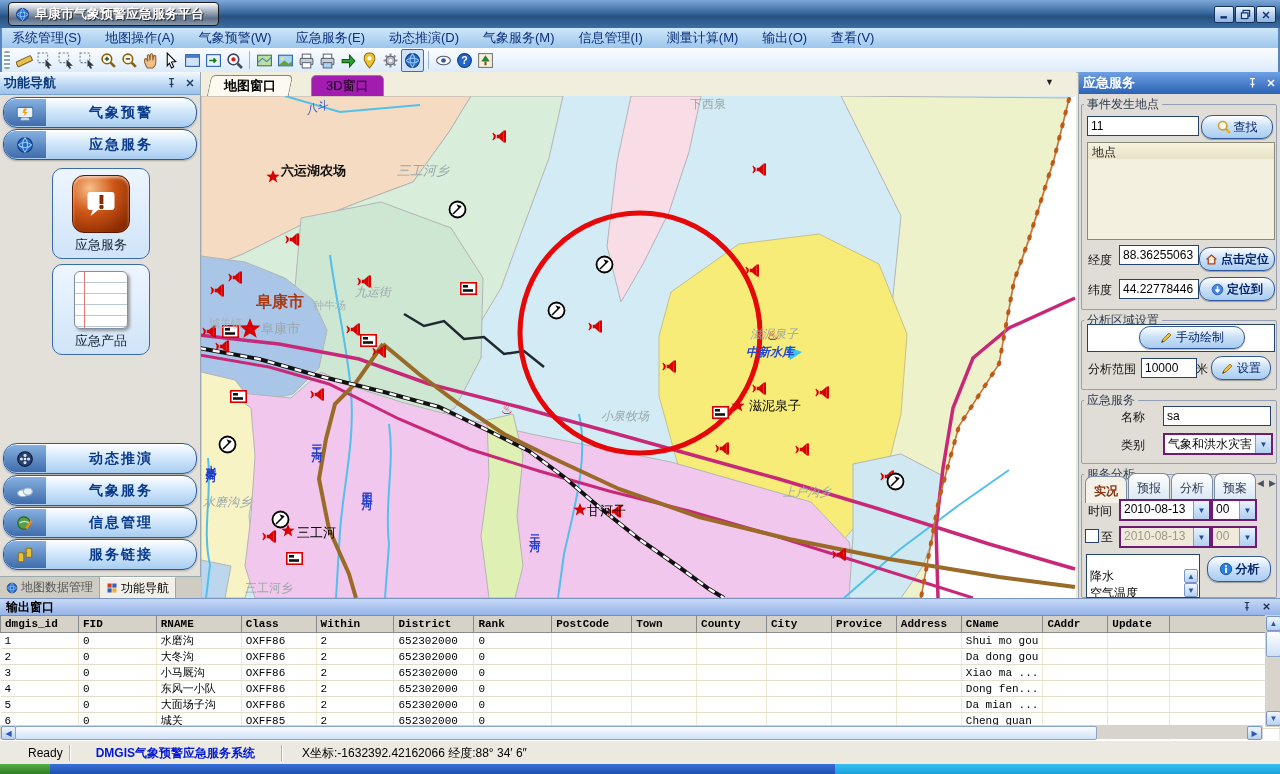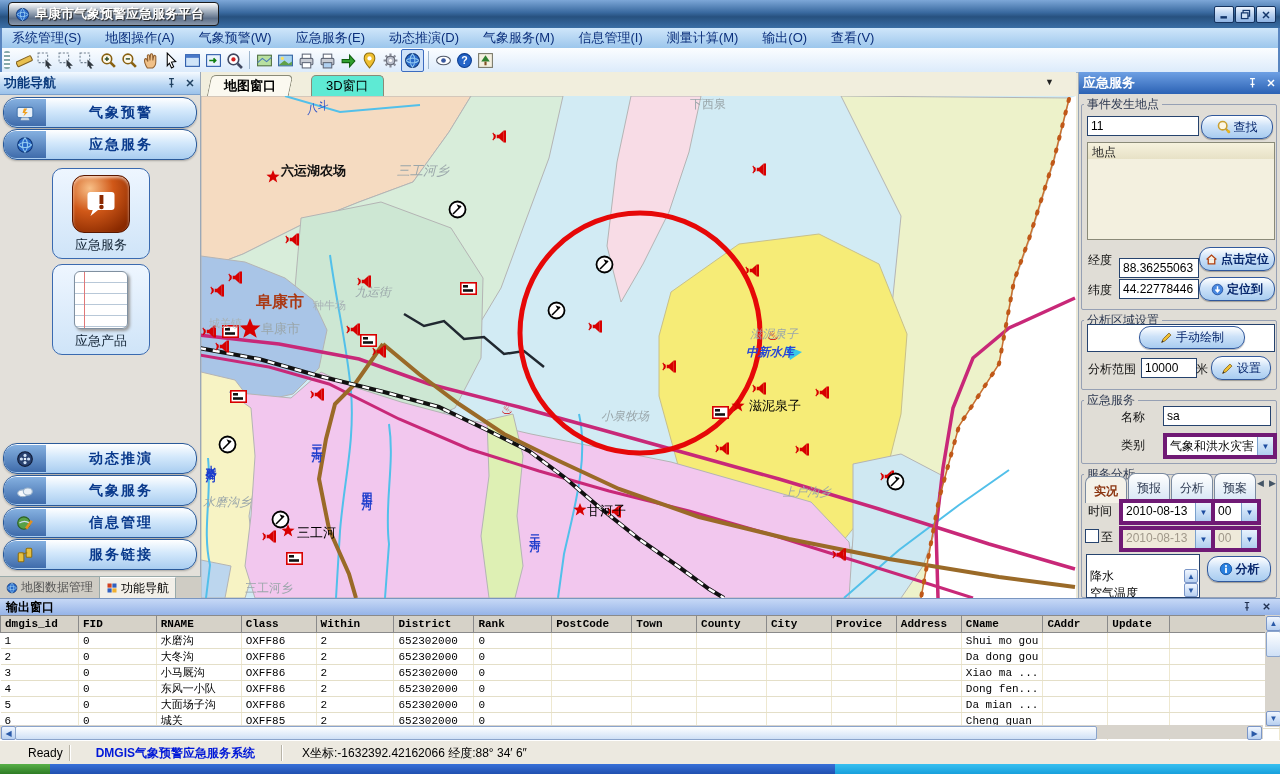--- a/index.html
+++ b/index.html
@@ -62,35 +62,35 @@
   fieldset.grp legend{font-size:12px;color:#2c3850;padding:0 3px;margin-left:2px}
   .inp{position:absolute;border:1px solid #26436e;background:#fff;font-size:12px;
     font-family:"Liberation Sans",sans-serif;padding:1px 3px;height:16px;line-height:16px}
   .xbtn{position:absolute;border:1px solid #30589c;border-radius:11px;
     background:linear-gradient(#ffffff,#cde2f8 45%,#a8ccf0);font-size:12px;color:#06266c;
     display:flex;align-items:center;justify-content:center;gap:3px;box-shadow:0 1px 1px rgba(0,0,0,.3);cursor:pointer}
   .lbl{position:absolute;font-size:12px;color:#111}
   .lstH{position:absolute;border:1px solid #8a8a78;background:linear-gradient(#f6f2de,#e6e0c4);
     font-size:12px;padding:1px 4px;color:#222}
   .lstB{position:absolute;border:1px solid #8a8a78;border-top:none;background:#f3f0df}
-  .cmb{position:absolute;border:4px solid #701a75;background:#fff;display:flex;height:18px}
+  .cmb{position:absolute;border:2px solid #701a75;background:#fff;display:flex;height:18px}
   .cmb .v{flex:1;font-size:12px;padding:1px 3px;overflow:hidden;white-space:nowrap}
   .cmb .a{width:15px;background:linear-gradient(#e8f2fd,#b0cff0);border-left:1px solid #7aa0cc;
     color:#1c4ca0;font-size:8px;display:flex;align-items:center;justify-content:center}
   .cmb.dis{background:#efeada}
   .cmb.dis .v{color:#a0988a}
   .stabs{position:absolute;display:flex;align-items:flex-end}
   .stab{padding:6px 8px;border:1px solid #7a8aa0;border-bottom:none;border-radius:7px 7px 0 0;
     background:linear-gradient(#ffffff,#d4e4f4);font-size:12px;color:#2c3850;margin-right:1px}
   .stab.on{background:#f4f1e8;color:#8b3510;font-weight:bold;padding-bottom:3px}
   .chk{position:absolute;width:12px;height:12px;border:1px solid #26436e;background:#fff}
   
   #mtabs{position:absolute;left:201px;top:72px;width:875px;height:24px;background:#f1eedd;border-bottom:1px solid #b8b09a}
   .mtab{position:absolute;top:3px;height:20px;padding:0 14px;display:flex;align-items:center;
-    border:1px solid #8a8a78;border-bottom:none;border-radius:5px 5px 0 0;background:#5eead4;font-size:13px}
+    border:1px solid #8a8a78;border-bottom:none;border-radius:5px 5px 0 0;background:#a21caf;font-size:13px}
   .mtab.on{background:#fbf9f0;font-weight:bold;transform:skewX(-12deg)}
   .mtab.on *{transform:skewX(12deg)}
   #map{position:absolute;left:201px;top:96px;width:875px;height:502px;background:#d2ebf4;overflow:hidden;cursor:crosshair}
   .mlb{position:absolute;font-size:12px;white-space:nowrap;pointer-events:none}
   .l0{left:105px;top:4px;color:#2a50c8;font-style:italic;font-size:11px;transform:rotate(-15deg)}
   .l1{left:489px;top:0px;color:#9aa6aa}
   .l2{left:80px;top:66px;color:#101010;font-weight:bold;font-size:13px}
   .l3{left:196px;top:66px;color:#9aa6aa;font-style:italic;font-size:13px}
   .l4{left:154px;top:188px;color:#9aa6aa;font-style:italic}
   .l5{left:55px;top:196px;color:#aa3914;font-weight:bold;font-size:16px}
@@ -704,21 +704,21 @@
   <input class="inp" style="left: 8px; top: 44px; width: 104px;" value="11">
   <div class="xbtn" style="left:122px;top:43px;width:70px;height:22px">
     <svg width="14" height="14">
         <use href="#i-mag2"></use>
       </svg>
     <span>查找</span>
   </div>
   <div class="lstH" style="left:8px;top:70px;width:178px;height:15px"><span>地点</span></div>
   <div class="lstB" style="left:8px;top:87px;width:186px;height:80px"></div>
   <span class="lbl" style="left:9px;top:180px">经度</span>
-  <input class="inp" style="left: 40px; top: 186px; width: 72px;" value="88.36255063">
+  <input class="inp" style="left: 40px; top: 173px; width: 72px;" value="88.36255063">
   <div class="xbtn" style="left:120px;top:175px;width:74px;height:22px;font-weight:bold">
     <svg width="13" height="13">
         <use href="#i-home"></use>
       </svg>
     <span>点击定位</span>
   </div>
   <span class="lbl" style="left:9px;top:210px">纬度</span>
   <input class="inp" style="left: 40px; top: 207px; width: 72px;" value="44.22778446">
   <div class="xbtn" style="left:120px;top:205px;width:74px;height:22px;font-weight:bold">
     <svg width="13" height="13">

